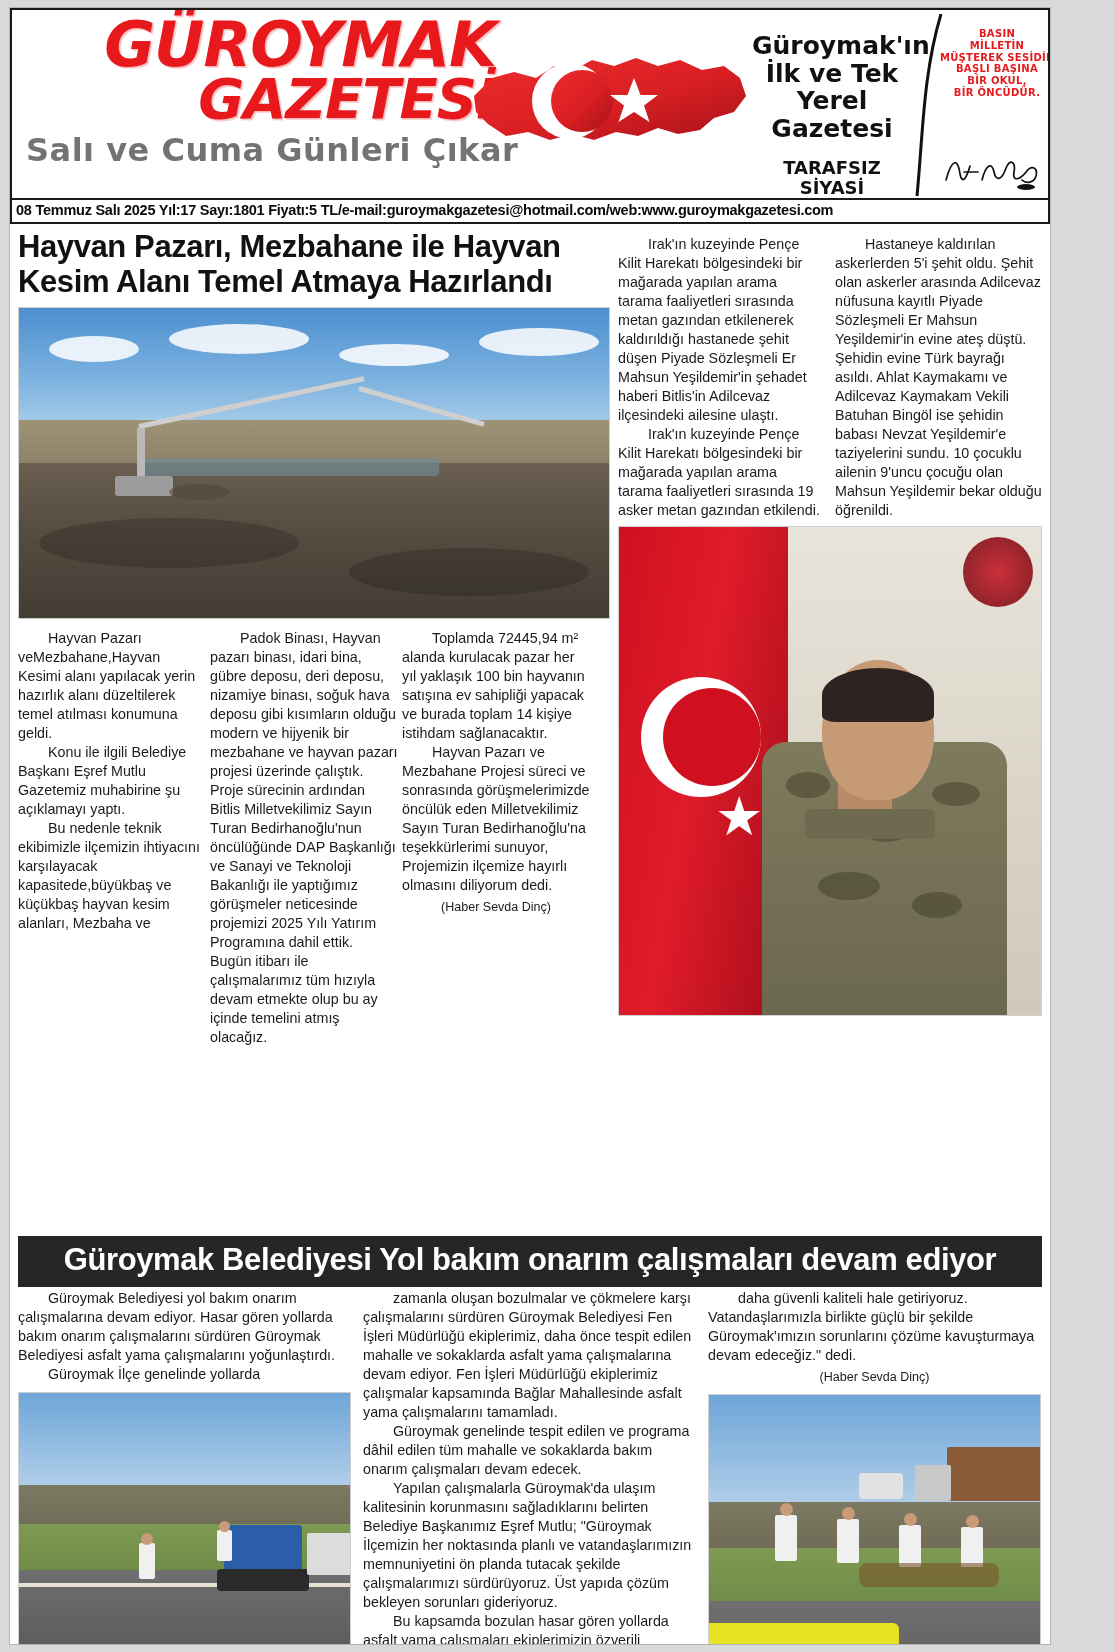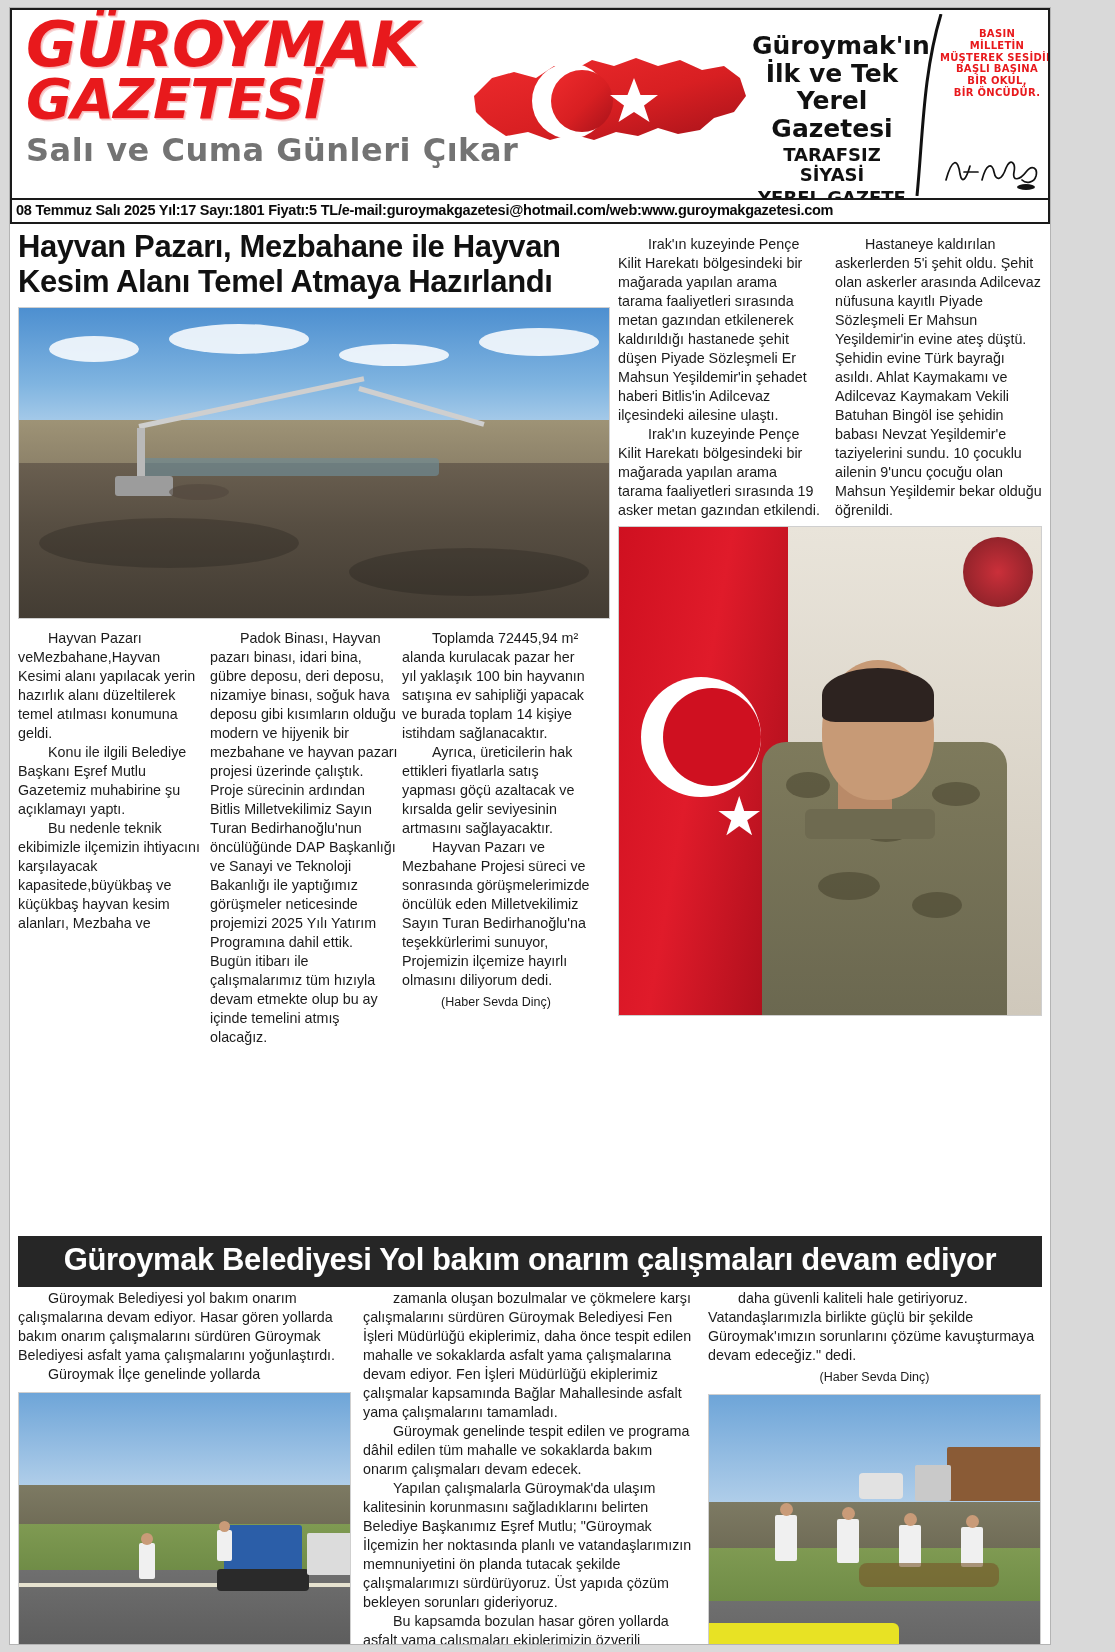--- a/index.html
+++ b/index.html
@@ -21,21 +21,21 @@
   
   .masthead{
     position:relative;
     height:192px;
     border:2px solid #1a1a1a;
     box-sizing:border-box;
     background:#fff;
     overflow:hidden;
   }
   .mh-left{
-    position:absolute;left:14px;top:6px;width:470px;
+    position:absolute;left:14px;top:6px;width:470px;text-align:right;
   }
   .mh-title{
     font-family:"DejaVu Sans", sans-serif;
     font-weight:bold;
     font-style:italic;
     color:#e8191c;
     font-size:62px;
     line-height:0.92;
     letter-spacing:-1px;
     text-shadow:1px 1px 0 #f6b9ba, 2px 2px 0 #f9d6d6;
@@ -57,21 +57,21 @@
     position:absolute;left:450px;top:16px;width:290px;height:150px;
   }
   .mh-map svg{display:block;width:100%;height:100%;}
 
   .mh-slogan{
     position:absolute;left:740px;top:22px;width:160px;text-align:center;
     font-family:"DejaVu Sans", sans-serif;font-weight:bold;color:#111;
     line-height:1.1;
   }
   .mh-slogan .big{font-size:25px;display:block;}
-  .mh-slogan .small{font-size:18px;display:block;letter-spacing:0px;margin-top:3px;}
+  .mh-slogan .small{font-size:18px;display:block;letter-spacing:0px;margin-top:16px;}
 
   .mh-divider{
     position:absolute;left:903px;top:4px;width:30px;height:182px;
   }
   .mh-right{
     position:absolute;left:926px;top:18px;width:118px;text-align:center;
     font-family:"DejaVu Sans", sans-serif;font-weight:bold;color:#e8191c;
     line-height:1.18;
   }
   .mh-right span{display:block;font-size:10px;letter-spacing:0.3px;}
@@ -294,21 +294,20 @@
         <div class="col bodytext">
           <p>Hayvan Pazarı veMezbahane,Hayvan Kesimi alanı yapılacak yerin hazırlık alanı düzeltilerek temel atılması konumuna geldi.</p>
           <p>Konu ile ilgili Belediye Başkanı Eşref Mutlu Gazetemiz muhabirine şu açıklamayı yaptı.</p>
           <p>Bu nedenle teknik ekibimizle ilçemizin ihtiyacını karşılayacak kapasitede,büyükbaş ve küçükbaş hayvan kesim alanları, Mezbaha ve</p>
         </div>
         <div class="col bodytext">
           <p>Padok Binası, Hayvan pazarı binası, idari bina, gübre deposu, deri deposu, nizamiye binası, soğuk hava deposu gibi kısımların olduğu modern ve hijyenik bir mezbahane ve hayvan pazarı projesi üzerinde çalıştık. Proje sürecinin ardından Bitlis Milletvekilimiz Sayın Turan Bedirhanoğlu'nun öncülüğünde DAP Başkanlığı ve Sanayi ve Teknoloji Bakanlığı ile yaptığımız görüşmeler neticesinde projemizi 2025 Yılı Yatırım Programına dahil ettik. Bugün itibarı ile çalışmalarımız tüm hızıyla devam etmekte olup bu ay içinde temelini atmış olacağız.</p>
         </div>
         <div class="col bodytext">
           <p>Toplamda 72445,94 m² alanda kurulacak pazar her yıl yaklaşık 100 bin hayvanın satışına ev sahipliği yapacak ve burada toplam 14 kişiye istihdam sağlanacaktır.</p>
-          <p>Ayrıca, üreticilerin hak ettikleri fiyatlarla satış yapması göçü azaltacak ve kırsalda gelir seviyesinin artmasını sağlayacaktır.</p>
           <p>Hayvan Pazarı ve Mezbahane Projesi süreci ve sonrasında görüşmelerimizde öncülük eden Milletvekilimiz Sayın Turan Bedirhanoğlu'na teşekkürlerimi sunuyor, Projemizin ilçemize hayırlı olmasını diliyorum dedi.</p>
           <div class="credit">(Haber Sevda Dinç)</div>
         </div>
       </div>
     </div>
 
     <div class="right-col">
 
       <div class="right-cols">
         <div class="col bodytext">

